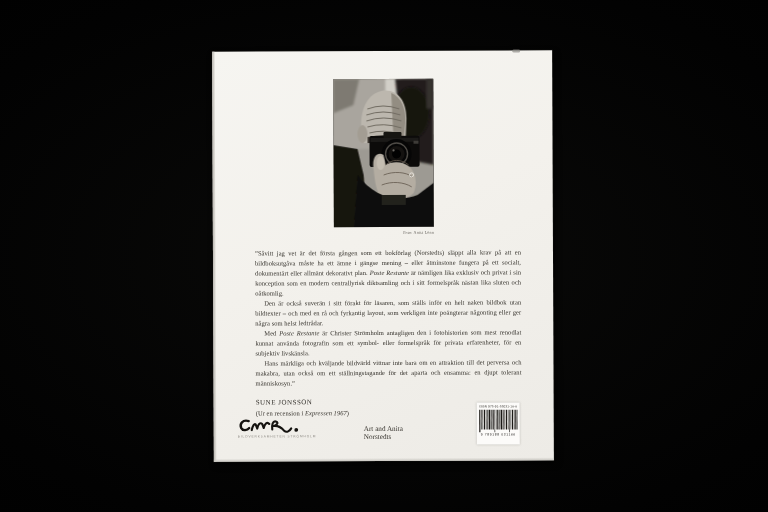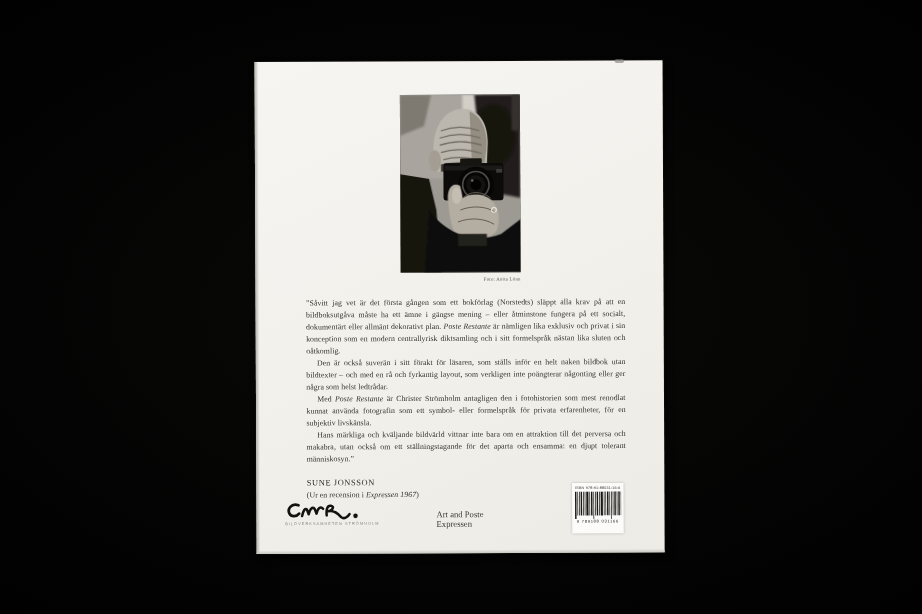--- a/index.html
+++ b/index.html
@@ -140,22 +140,22 @@
           <path d="M11,3.5 C5,1.5 1.5,6.5 3.5,10.5 C5,13.5 9.5,13 11.5,10.5" stroke-width="2.3"></path>
           <path d="M14,12.5 C15,8 16.5,5.5 18,7 L19.5,11 C20.5,6.5 22.5,4.5 24.5,6.5 L26,10.5 C27,6 29.5,4 31.5,6.5" stroke-width="2.1"></path>
           <path d="M34.5,12 C34,7 35,3.5 38,4 C41.5,4.8 39,8 36,8.5 C40.5,8 44,10.5 46.5,13.5 C49,15.5 52,13.5 53.5,11" stroke-width="2.1"></path>
         </g>
         <circle cx="58.5" cy="12.5" r="1.9" fill="#151310"></circle>
       </svg>
       <div class="logo-subtext">BILDVERKSAMHETEN STRÖMHOLM</div>
     </div>
 
     <div class="publisher">
-      <div>Art and Poste</div>
-      <div>Expressen</div>
+      <div>Art and Anita</div>
+      <div>Norstedts</div>
     </div>
 
     <div class="barcode">
       <div class="isbn-label">ISBN 978-91-88031-16-6</div>
       <svg class="bars" viewBox="0 0 40 23" preserveAspectRatio="none">
         <g id="barcode-bars">
             <rect x="0.5" y="0" width="1.24" height="23" fill="#1b1916"></rect>
             <rect x="2.52" y="0" width="0.62" height="20" fill="#1b1916"></rect>
             <rect x="3.92" y="0" width="0.62" height="20" fill="#1b1916"></rect>
             <rect x="5.32" y="0" width="1.24" height="20" fill="#1b1916"></rect>

